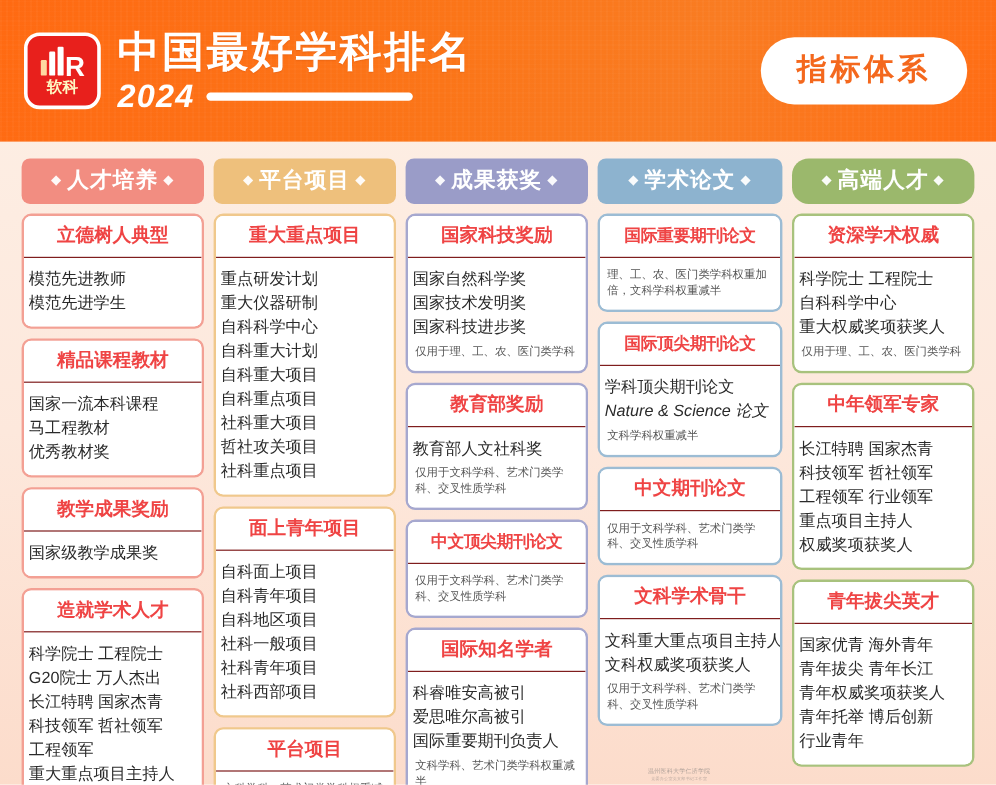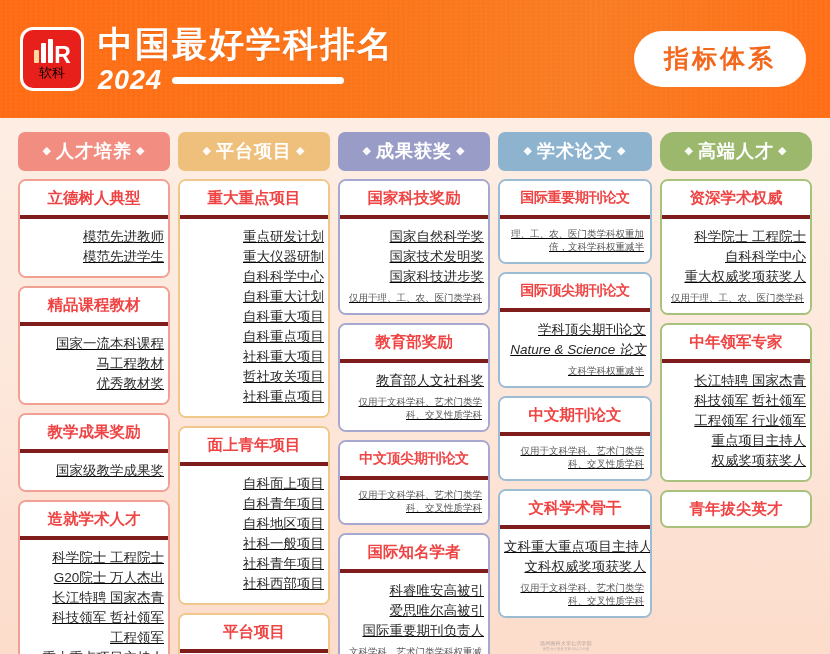--- a/index.html
+++ b/index.html
@@ -66,21 +66,21 @@
   }
   .logo-bars i { display:block; width:5px; background:#ffd9a0; border-radius:1px; }
   .logo-bars i:nth-child(1){ height: 13px; }
   .logo-bars i:nth-child(2){ height: 20px; background:#ffffff; }
   .logo-bars i:nth-child(3){ height: 24px; background:#ffffff; }
   .logo-r {
     font-size: 23px; font-weight: 900; color:#fff; line-height: 22px;
     margin-left: 1px; letter-spacing: -1px;
   }
   .logo-text {
-    font-size: 13px; font-weight: 400; color:#000000;
+    font-size: 13px; font-weight: 700; color:#fef9c3;
     letter-spacing: 0px; line-height: 14px;
   }
 
   .title-block { margin-left: 14px; flex: 0 0 auto; }
   .main-title {
     font-size: 35px;
     font-weight: 900;
     color: #ffffff;
     letter-spacing: 2px;
     line-height: 40px;
@@ -160,25 +160,24 @@
     font-size: 15.5px;
     font-weight: 900;
     color: #ef4444;
     padding: 7px 2px 8px;
     line-height: 19px;
     background: #ffffff;
     white-space: nowrap;
   }
   .card-title.tight { font-size: 14px; letter-spacing: -0.3px; }
   .card-body {
-    border-top: 4px solid #7f1d1d;
+    border-top: 1px solid #7f1d1d;
     padding: 8px 4px 9px;
     background: #ffffff;
-    text-align: right;
-    text-decoration: underline;
+    text-align: left;
   }
   .item {
     font-size: 13.5px;
     color: #2a2a2a;
     line-height: 20px;
     white-space: nowrap;
   }
   .item.pair { letter-spacing: 0px; }
   .item.ital { font-style: italic; }
   .note {
@@ -432,20 +431,27 @@
           <div class="item pair">长江特聘  国家杰青</div>
           <div class="item pair">科技领军  哲社领军</div>
           <div class="item pair">工程领军  行业领军</div>
           <div class="item">重点项目主持人</div>
           <div class="item">权威奖项获奖人</div>
         </div>
       </div>
 
       <div class="card">
         <div class="card-title">青年拔尖英才</div>
+        <div class="card-body">
+          <div class="item pair">国家优青  海外青年</div>
+          <div class="item pair">青年拔尖  青年长江</div>
+          <div class="item">青年权威奖项获奖人</div>
+          <div class="item pair">青年托举  博后创新</div>
+          <div class="item">行业青年</div>
+        </div>
       </div>
     </div>
 
   </div>
 
   <div class="watermark">
     <div>温州医科大学仁济学院</div>
     <div class="wm2">党委办公室党支部书记工作室</div>
   </div>
 

